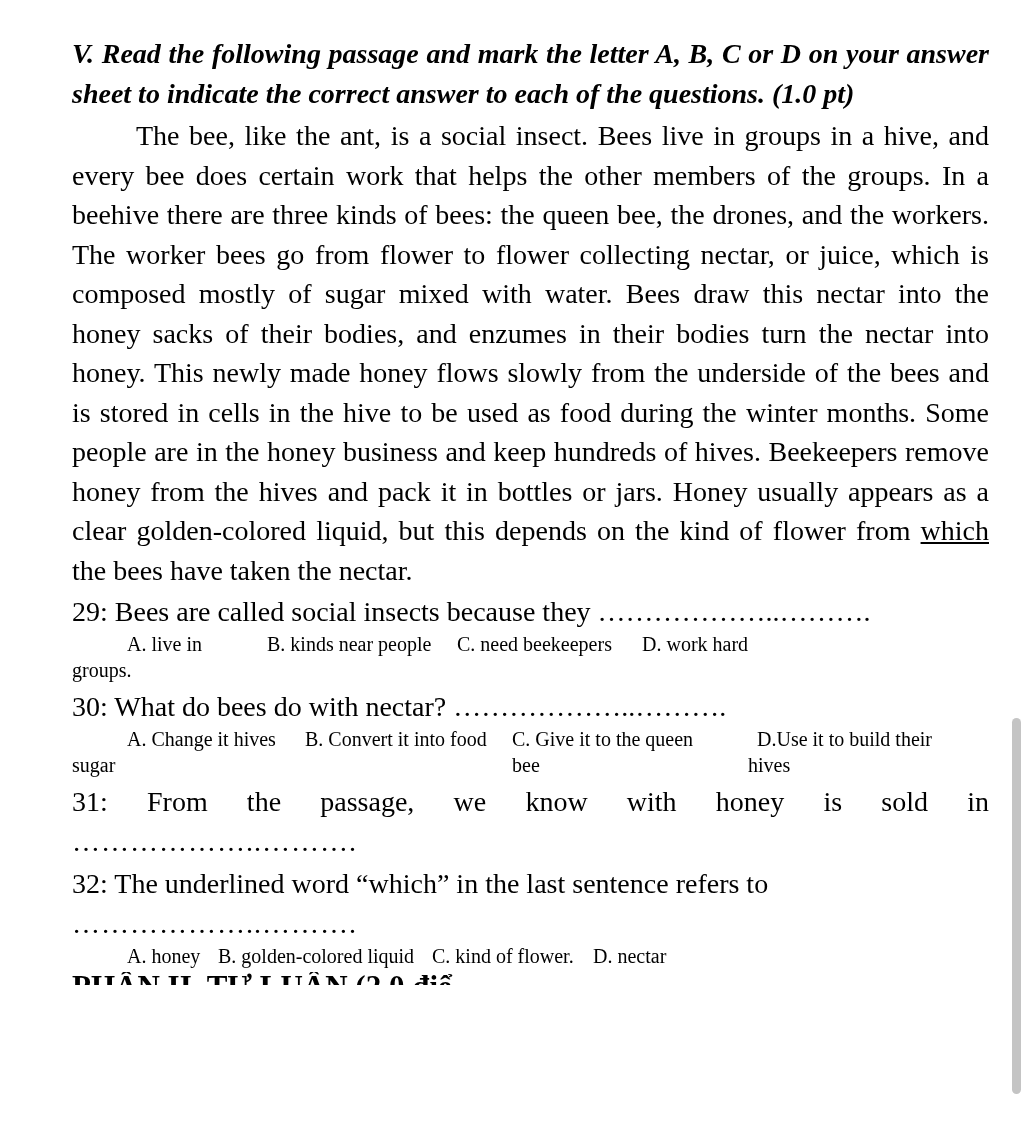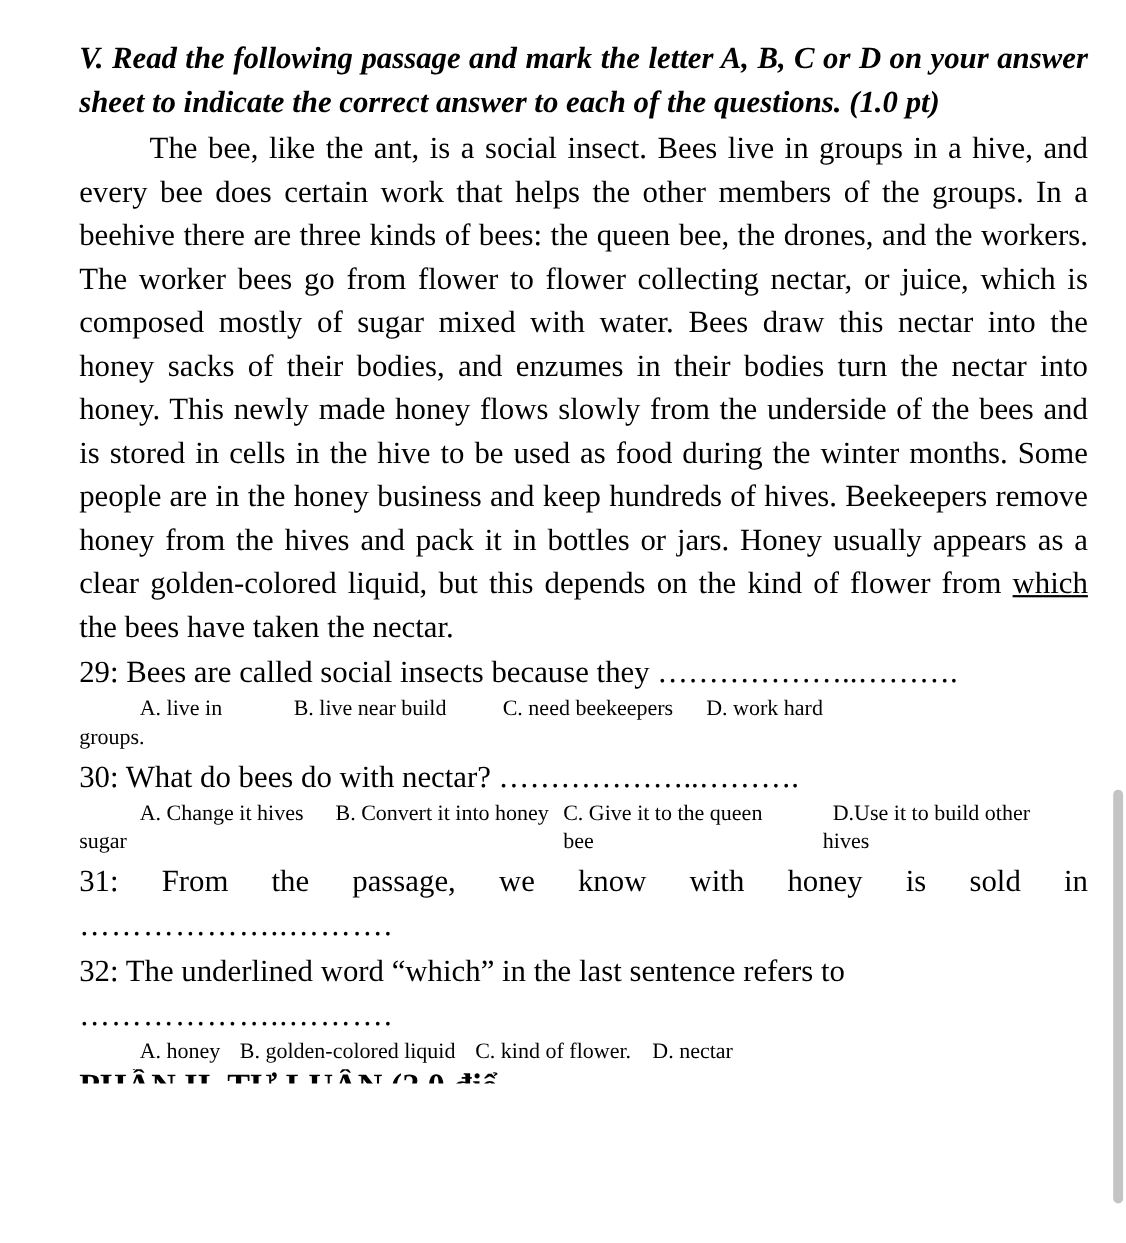--- a/index.html
+++ b/index.html
@@ -97,34 +97,34 @@
 <div class="page">
 
   <p class="heading">V. Read the following passage and mark the letter A, B, C or D on your answer sheet to indicate the correct answer to each of the questions. (1.0 pt)</p>
 
   <p class="passage"><span>The bee, like the ant, is a social insect. Bees live in groups in a hive, and every bee does certain work that helps the other members of the groups. In a beehive there are three kinds of bees: the queen bee, the drones, and the workers. The worker bees go from flower to flower collecting nectar, or juice, which is composed mostly of sugar mixed with water. Bees draw this nectar into the honey sacks of their bodies, and enzumes in their bodies turn the nectar into honey. This newly made honey flows slowly from the underside of the bees and is stored in cells in the hive to be used as food during the winter months. Some people are in the honey business and keep hundreds of hives. Beekeepers remove honey from the hives and pack it in bottles or jars. Honey usually appears as a clear golden-colored liquid, but this depends on the kind of flower from </span><span class="underline">which </span><span>the bees have taken the nectar.</span></p>
 
   <div>
     <p class="q-prompt">29: Bees are called social insects because they ………………..……….</p>
     <div class="opts two-line">
       <span class="opt" style="left:55px">A. live in</span>
-      <span class="opt" style="left:195px">B. live near build</span>
+      <span class="opt" style="left:195px">B. kinds near people</span>
       <span class="opt" style="left:385px">C. need beekeepers</span>
       <span class="opt" style="left:570px">D. work hard</span>
       <span class="opt row2" style="left:0">groups.</span>
     </div>
   </div>
 
   <div>
     <p class="q-prompt">30: What do bees do with nectar? ………………..……….</p>
     <div class="opts two-line">
       <span class="opt" style="left:55px">A. Change it hives</span>
-      <span class="opt" style="left:233px">B. Convert it into honey</span>
+      <span class="opt" style="left:233px">B. Convert it into food</span>
       <span class="opt" style="left:440px">C. Give it to the queen</span>
-      <span class="opt" style="left:685px">D.Use it to build other</span>
+      <span class="opt" style="left:685px">D.Use it to build their</span>
       <span class="opt row2" style="left:0">sugar</span>
       <span class="opt row2" style="left:440px">bee</span>
       <span class="opt row2" style="left:676px">hives</span>
     </div>
   </div>
 
   <div>
     <p class="q-prompt justify-full">31: From the passage, we know with honey is sold in</p>
     <p class="dots-line">………………..……….</p>
   </div>

